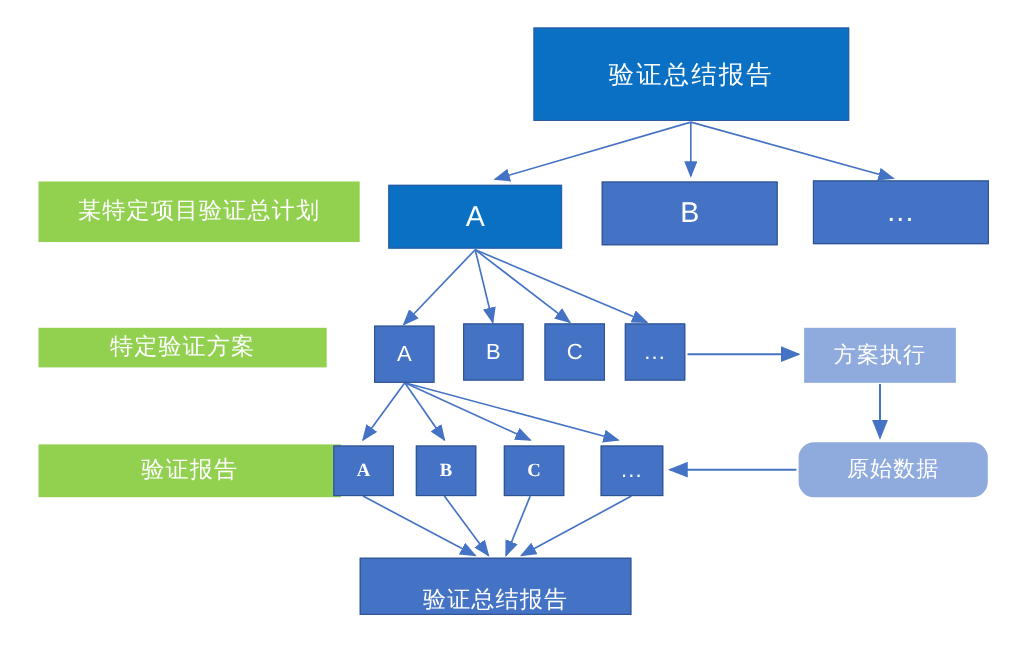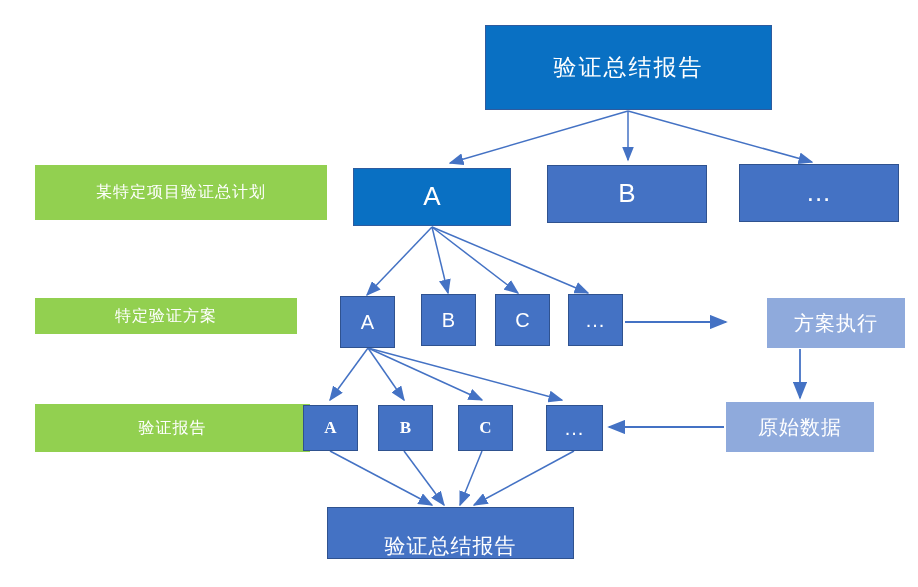--- a/index.html
+++ b/index.html
@@ -45,21 +45,21 @@
   .n-green {
     background: #92D050;
     border: none;
   }
   .n-light {
     background: #8FAADC;
     border: none;
   }
   
   .t-title   { font-size: 23px; letter-spacing: 2px; }
-  .t-label   { font-size: 16px; letter-spacing: 1px; }
+  .t-label   { font-size: 21px; letter-spacing: 1px; }
   .t-big-a   { font-size: 26px; }
   .t-mid     { font-size: 20px; }
   .t-small   { font-size: 17px; font-family: "Liberation Serif", "DejaVu Serif", serif; font-weight: bold; }
   .t-rt      { font-size: 20px; letter-spacing: 1px; }
   .t-bottom  { font-size: 21px; letter-spacing: 1px; align-items: flex-end; }
   .t-dots    { font-size: 26px; letter-spacing: 1px; }
   .t-dots-sm { font-size: 20px; letter-spacing: 1px; }
 </style>
 </head>
 <body>
@@ -160,25 +160,25 @@
   </div>
 
   <div class="node n-med t-small" style="left:458px; top:405px; width:55px; height:46px;">
     <span>C</span>
   </div>
 
   <div class="node n-med t-dots-sm" style="left:546px; top:405px; width:57px; height:46px;">
     <span>...</span>
   </div>
 
-  <div class="node n-light t-rt" style="left:731px; top:298px; width:138px; height:50px;margin-left:36px;">
+  <div class="node n-light t-rt" style="left:731px; top:298px; width:138px; height:50px;">
     <span>方案执行</span>
   </div>
 
-  <div class="node n-light t-rt" style="left:726px; top:402px; width:148px; height:50px;">
+  <div class="node n-light t-rt" style="left:726px; top:402px; width:172px; height:50px;border-radius:14px;">
     <span>原始数据</span>
   </div>
 
   <div class="node n-med t-bottom" style="left:327px; top:507px; width:247px; height:52px;">
     <span>验证总结报告</span>
   </div>
 
 </div>
 
 </body></html>

